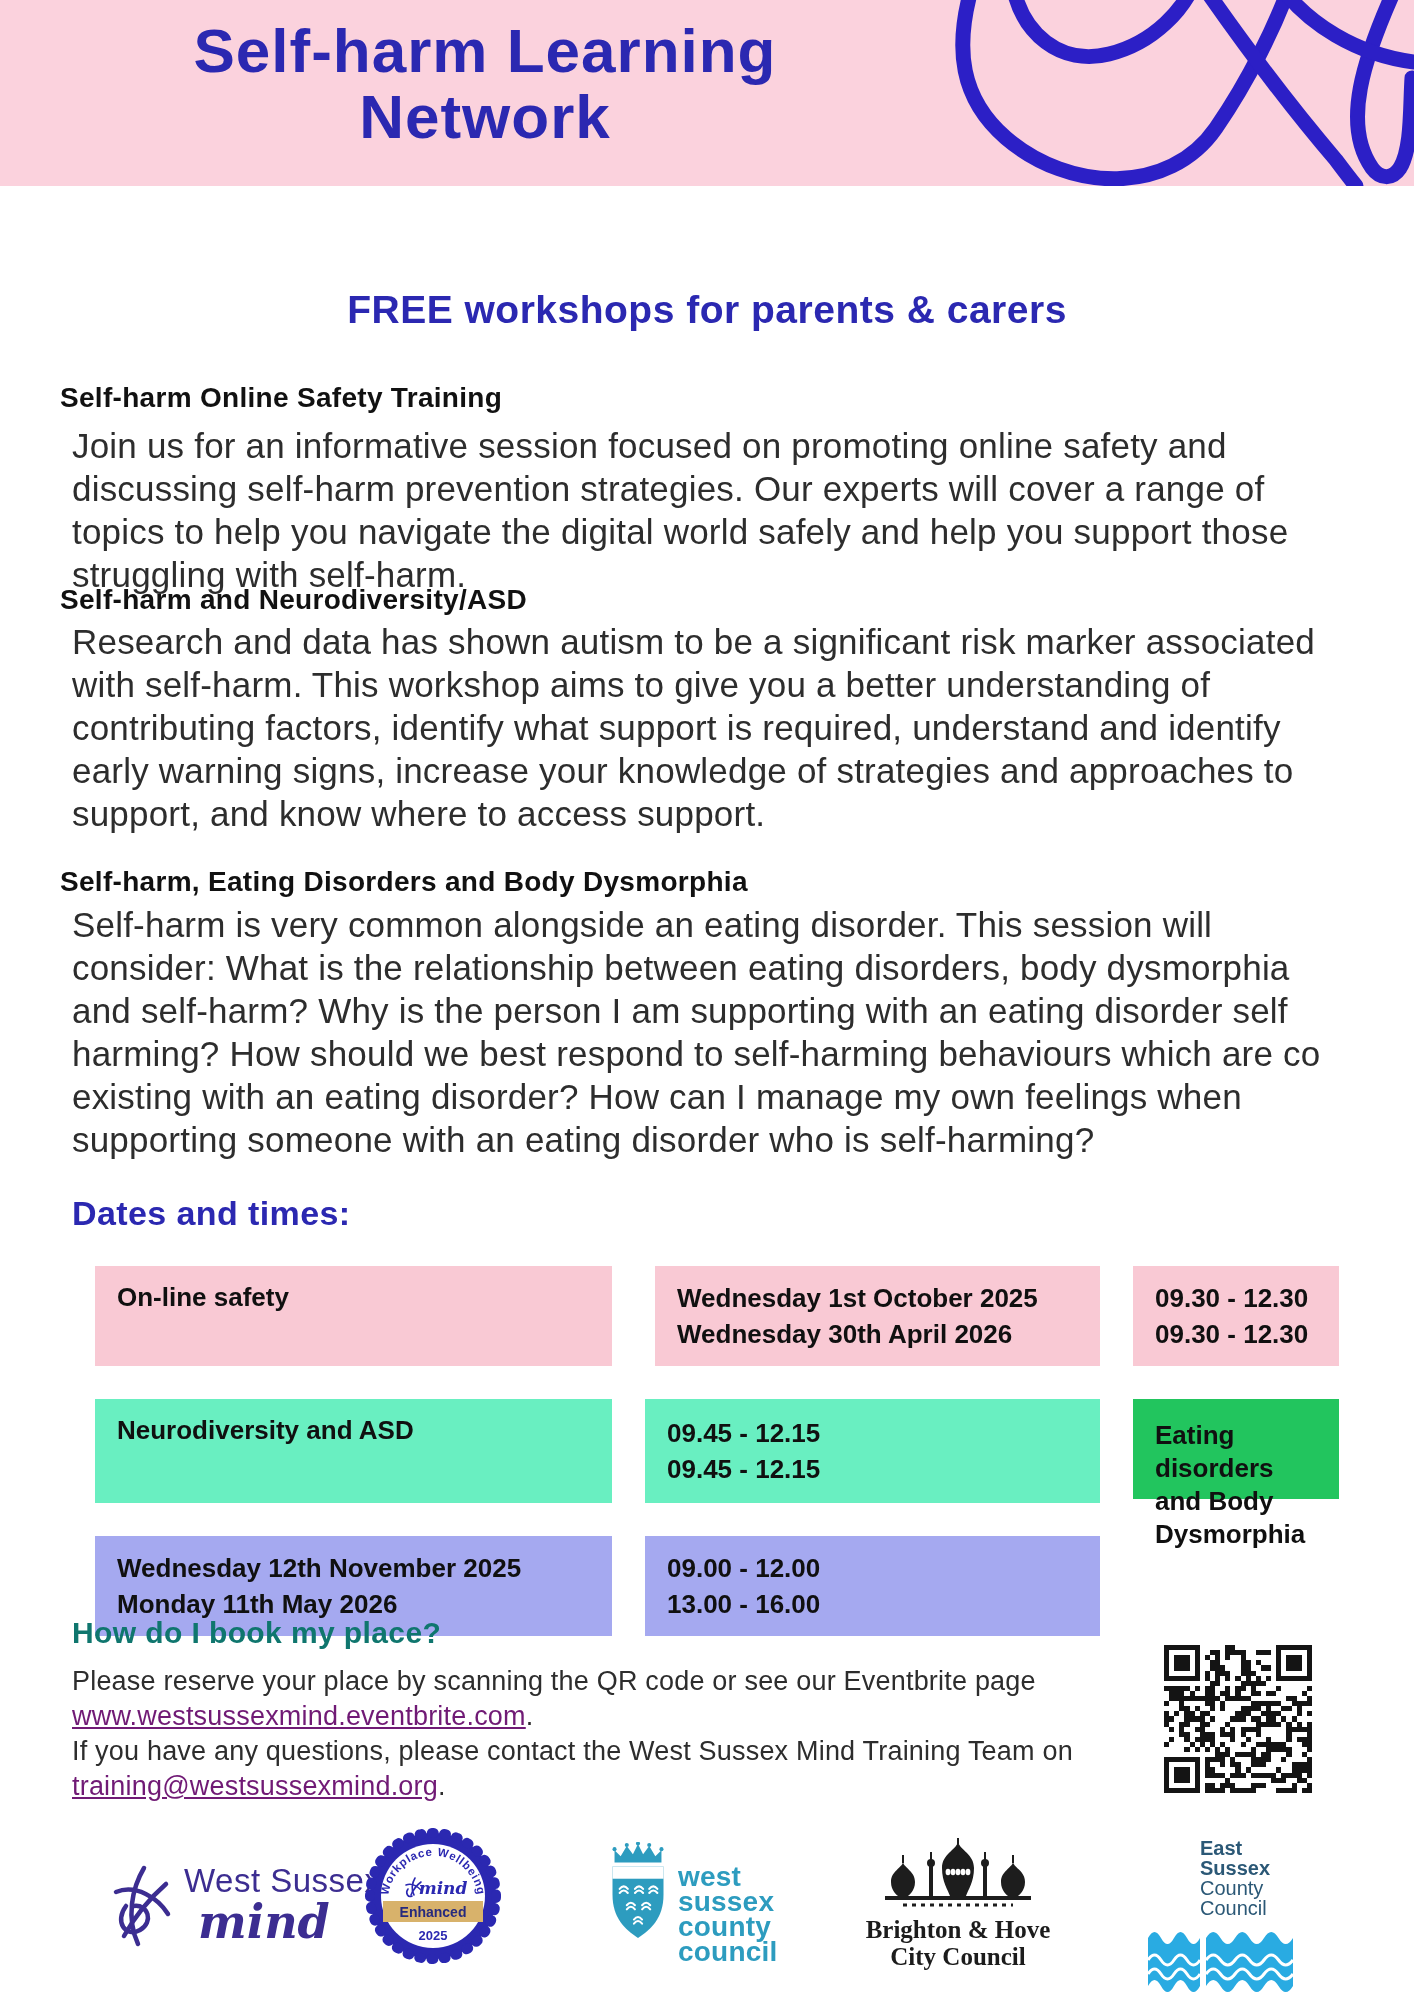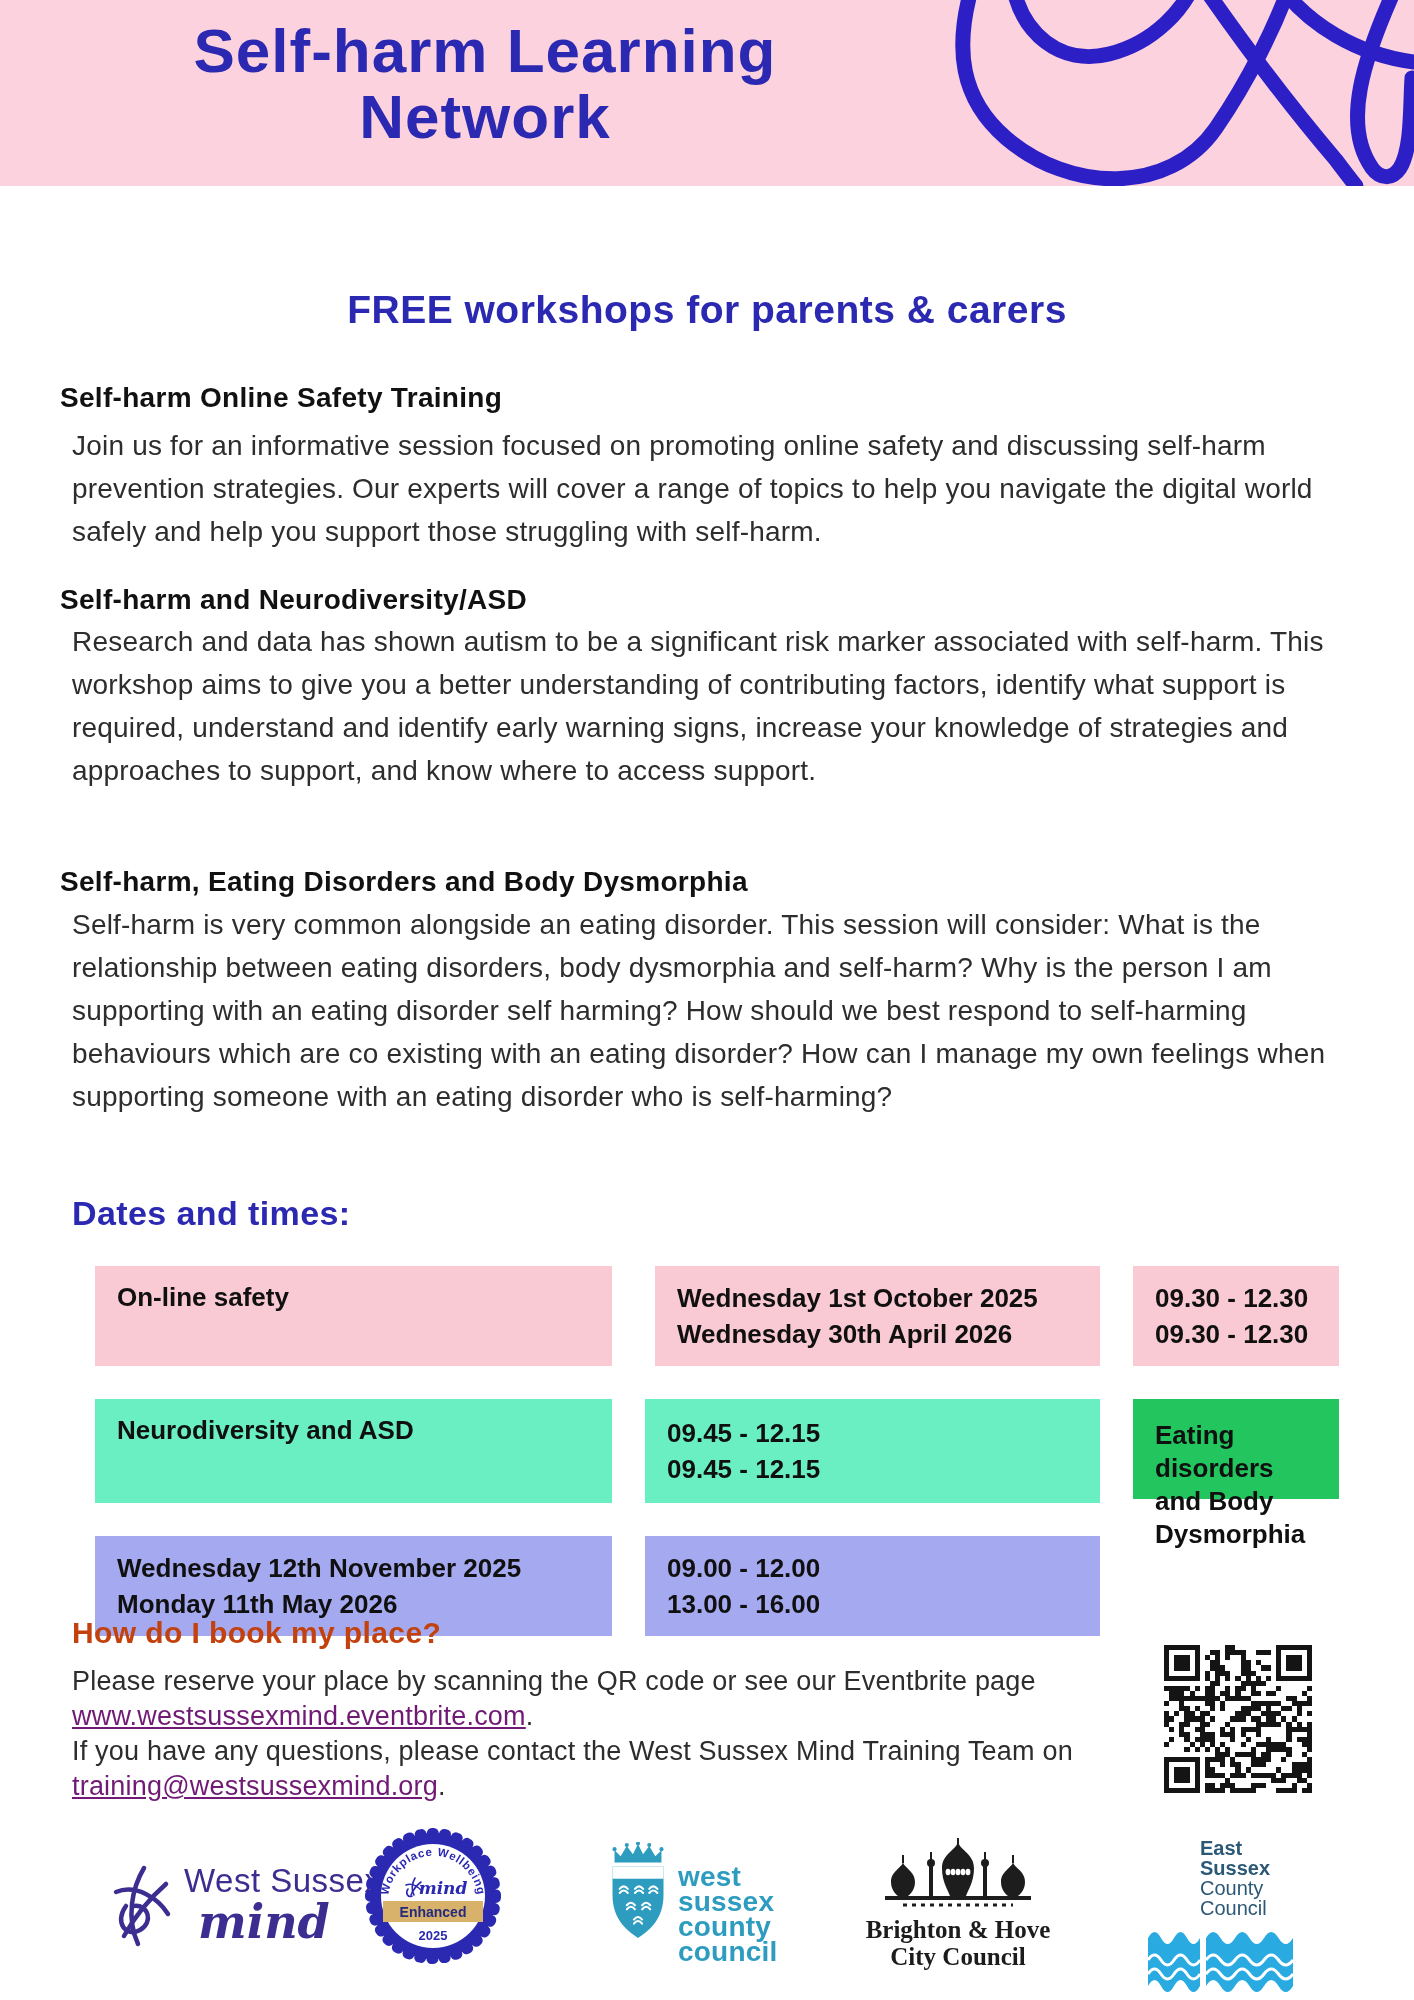--- a/index.html
+++ b/index.html
@@ -20,38 +20,38 @@
   .scribble { position:absolute; right:0; top:0; width:470px; height:186px; }
 
   
   .subtitle {
     position:absolute; top:288px; left:0; width:1414px; text-align:center;
     color:#2b28b1; font-weight:800; font-size:39px; letter-spacing:0.5px;
   }
 
   
   .sec-h { position:absolute; left:60px; width:1280px; font-size:28px; font-weight:800; color:#111; letter-spacing:0.3px; }
-  .sec-p { position:absolute; left:72px; width:1282px; font-size:28px; line-height:43px; color:#2d2d2d; letter-spacing:0.2px; }
+  .sec-p { position:absolute; left:72px; width:1282px; font-size:35px; line-height:43px; color:#2d2d2d; letter-spacing:0.2px; }
   .h1-pos { top:382px; } .p1-pos { top:424px; }
   .h2-pos { top:584px; } .p2-pos { top:620px; }
   .h3-pos { top:866px; } .p3-pos { top:903px; }
 
   .dates-h { position:absolute; left:72px; top:1194px; font-size:34px; font-weight:800; color:#2b28b1; letter-spacing:0.4px; }
 
   
   .schedule { position:absolute; left:95px; top:1266px; display:grid;
     grid-template-columns:517px 455px 206px; grid-auto-rows:auto; column-gap:21px; row-gap:15px;gap:33px; }
   .cell { font-weight:800; font-size:26px; color:#101010; }
   .cell-label { padding:16px 22px; height:100px; }
   .cell-mid, .cell-time { height:100px; display:flex; flex-direction:column; justify-content:center; padding:8px 22px; line-height:36px; }
   .r2 { height:104px; }
   .lab-two { line-height:33px; padding-top:20px; }
 
   
-  .book-h { position:absolute; left:72px; top:1616px; font-size:30px; font-weight:800; color:#c2410c; letter-spacing:0.4px; }
+  .book-h { position:absolute; left:72px; top:1616px; font-size:30px; font-weight:800; color:#0f766e; letter-spacing:0.4px; }
   .book-p { position:absolute; left:72px; top:1664px; width:1085px; font-size:27px; line-height:35px; color:#2d2d2d; letter-spacing:0.2px; }
   .book-p a { color:#701a75; text-decoration:underline; cursor:pointer; }
   .qr-box { position:absolute; left:1164px; top:1645px; width:148px; height:148px; }
   .qr-box svg { width:148px; height:148px; shape-rendering:crispEdges; }
 
   
   .logo-mind { position:absolute; left:110px; top:1862px; display:flex; align-items:flex-start; }
   .mind-text { margin-left:10px; color:#3c2d91; }
   .mind-name { font-size:33px; letter-spacing:0.5px; }
   .mind-brand { font-family:"DejaVu Serif", serif; font-style:italic; font-weight:bold; font-size:46px; line-height:40px; margin:2px 0 0 14px; }

